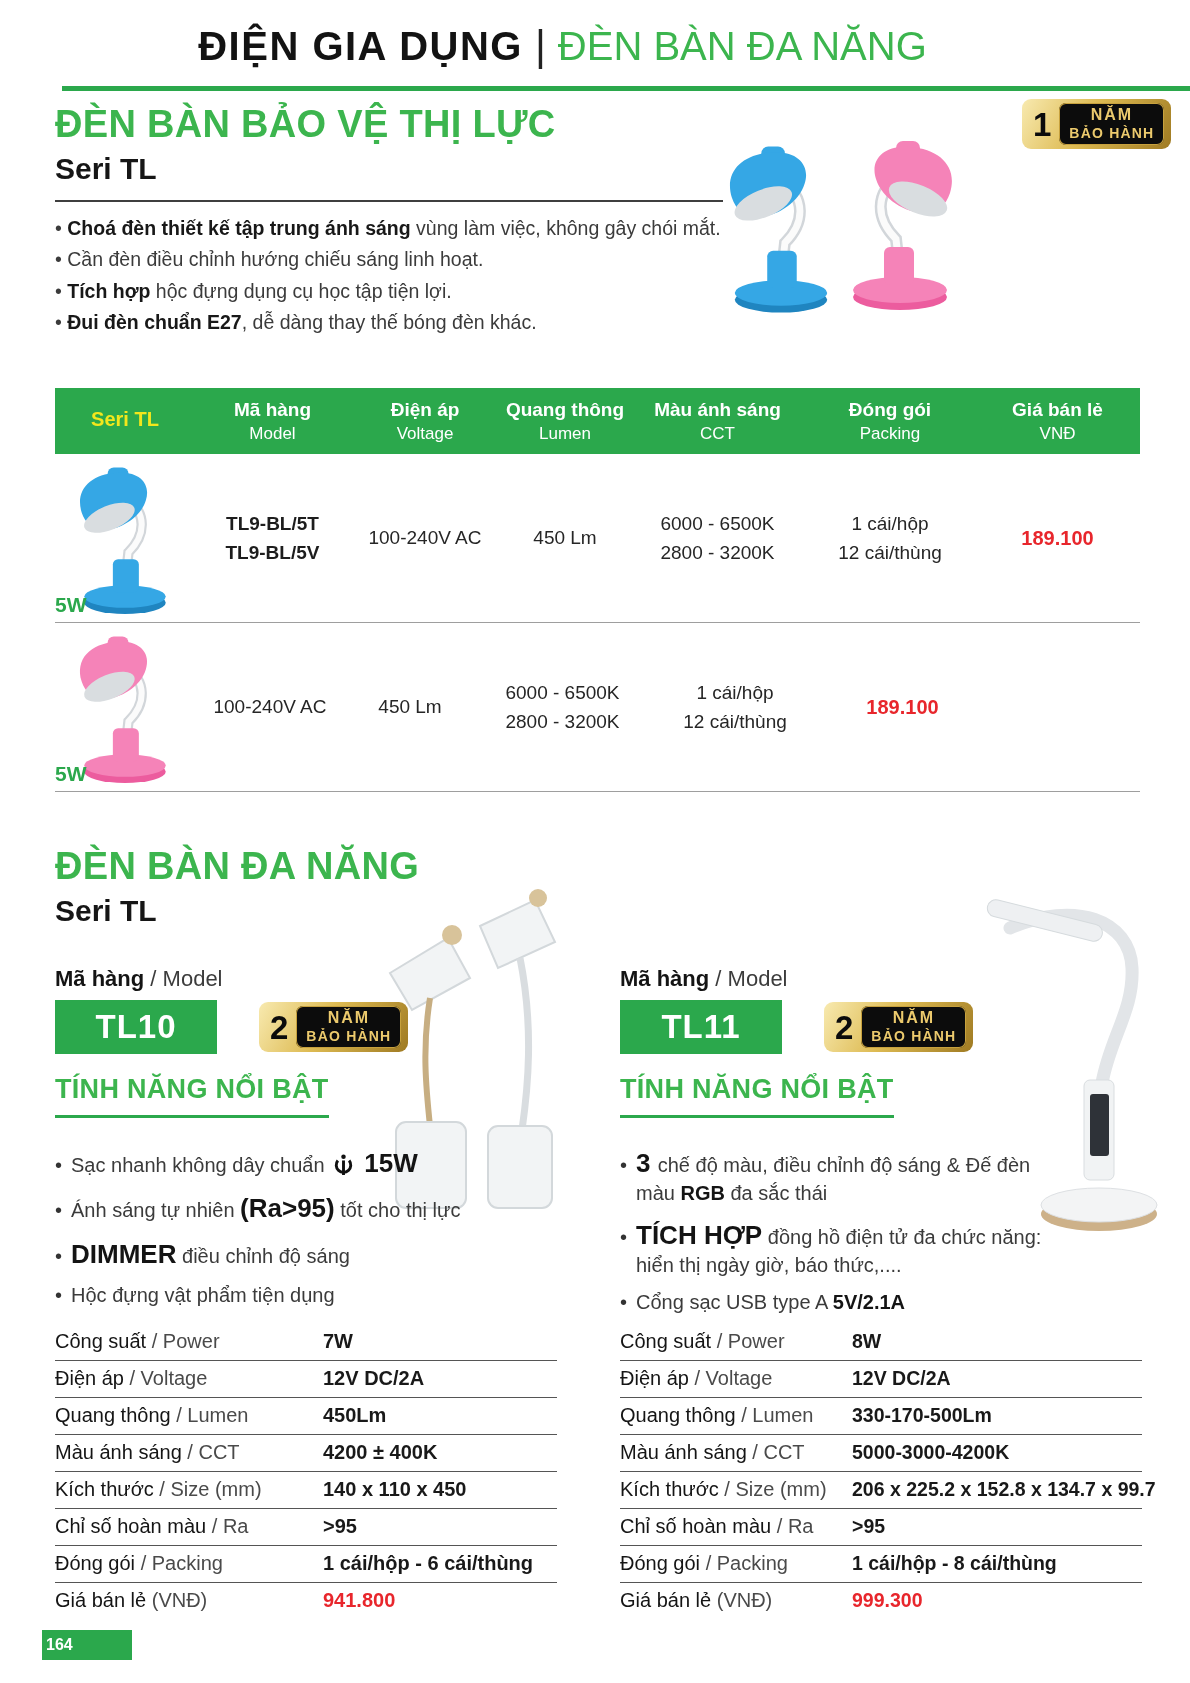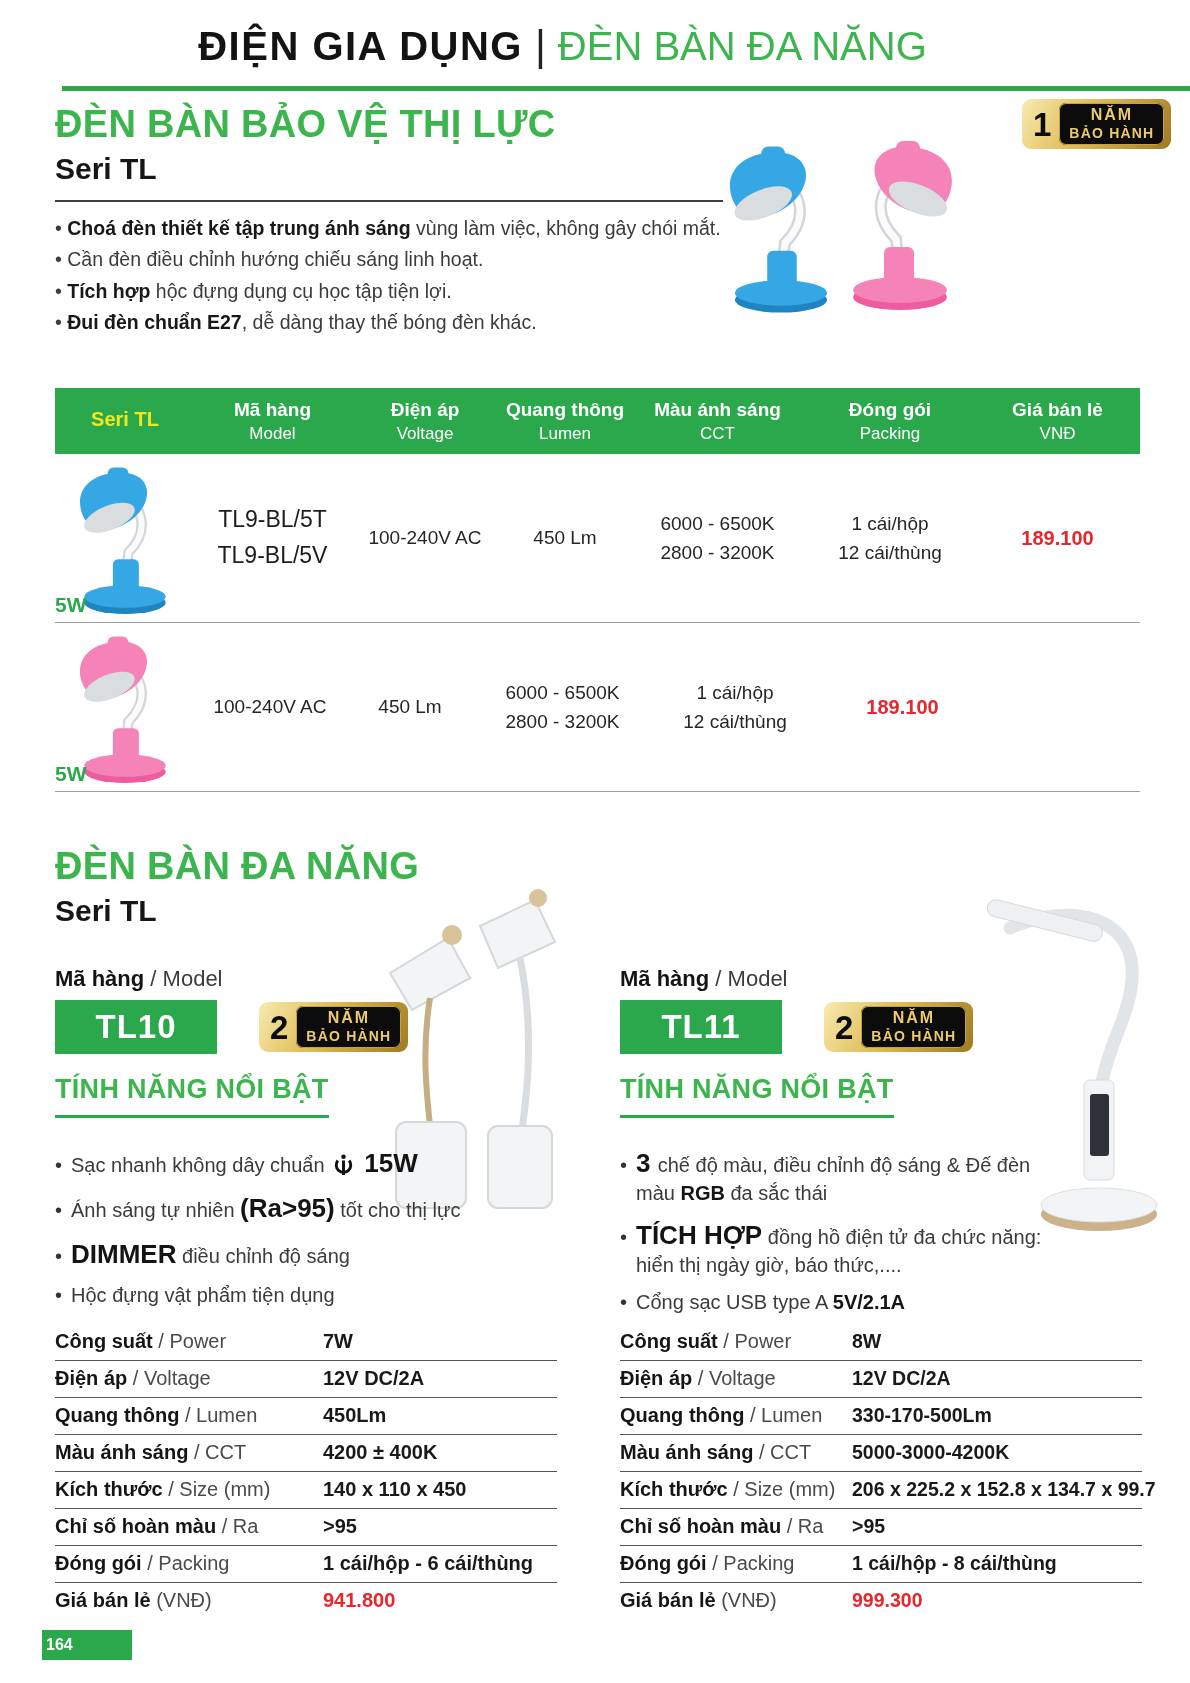--- a/index.html
+++ b/index.html
@@ -47,21 +47,21 @@
   .g-head{display:flex;align-items:center;background:var(--c-green);height:66px;color:#fff}
   .th{text-align:center}
   .c0{width:140px}.c1{width:155px}.c2{width:150px}.c3{width:130px}.c4{width:175px}.c5{width:170px}.c6{width:165px}
   .th .l1{font-size:19px;font-weight:700}
   .th .l2{font-size:17px;font-weight:400;margin-top:3px}
   .th.accent .l1{color:var(--c-yellow);font-weight:800;font-size:20px}
   .g-row{position:relative;display:flex;align-items:center;height:168px;border-bottom:1px solid #9e9e9e}
   .g-row .td{text-align:center}
   .td-lamp svg{width:104px;height:150px;display:block;margin:8px auto 0}
   .wattage{position:absolute;left:0;bottom:5px;font-size:21px;font-weight:800;color:var(--c-green)}
-  .models div{font-size:23px;font-weight:400;color:#1d1d1d;line-height:1.55}
+  .models div{font-size:19px;font-weight:700;color:#1d1d1d;line-height:1.55}
   .plain{font-size:19px;color:#262626}
   .two div{font-size:19px;color:#262626;line-height:1.55}
   .price{font-size:20px;font-weight:800;color:var(--c-red)}
 
   
   .s2h{position:absolute;left:55px;top:845px}
 
   
   .photo{position:absolute}
   .photo-tl10{left:330px;top:878px;width:235px;height:350px}
@@ -88,21 +88,21 @@
   .features .big{font-size:26px;font-weight:800}
   .qi svg{vertical-align:-5px;margin:0 3px}
 
   
   .specs{position:absolute;left:0;right:0;top:358px}
   .spec-row{display:flex;align-items:center;padding:6px 0 7px;border-bottom:1.5px solid #555}
   .spec-row:last-child{border-bottom:none}
   .spec-label{font-size:20px;color:#4a4a4a;flex-shrink:0}
   .pcol-0 .spec-label{width:268px}
   .pcol-1 .spec-label{width:232px}
-  .spec-label b{color:#151515;font-weight:700}
+  .spec-label b{color:#151515;font-weight:400}
   .spec-value{font-size:20px;font-weight:700;color:#191919;white-space:nowrap}
   .pcol-1 .spec-value{font-size:19.5px}
   .spec-value.red{color:var(--c-red);font-weight:800}
 
   
   .page-tab{position:absolute;left:42px;top:1630px;width:90px;height:30px;background:var(--c-green);
             color:#fff;font-size:16px;font-weight:700;display:flex;align-items:center;
             padding-left:4px;box-sizing:border-box}
 
   

